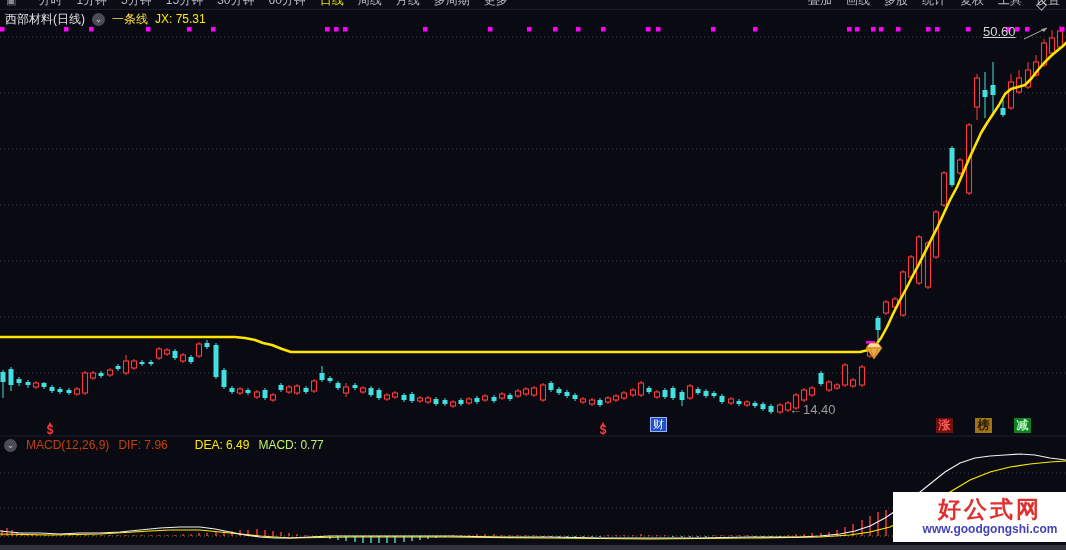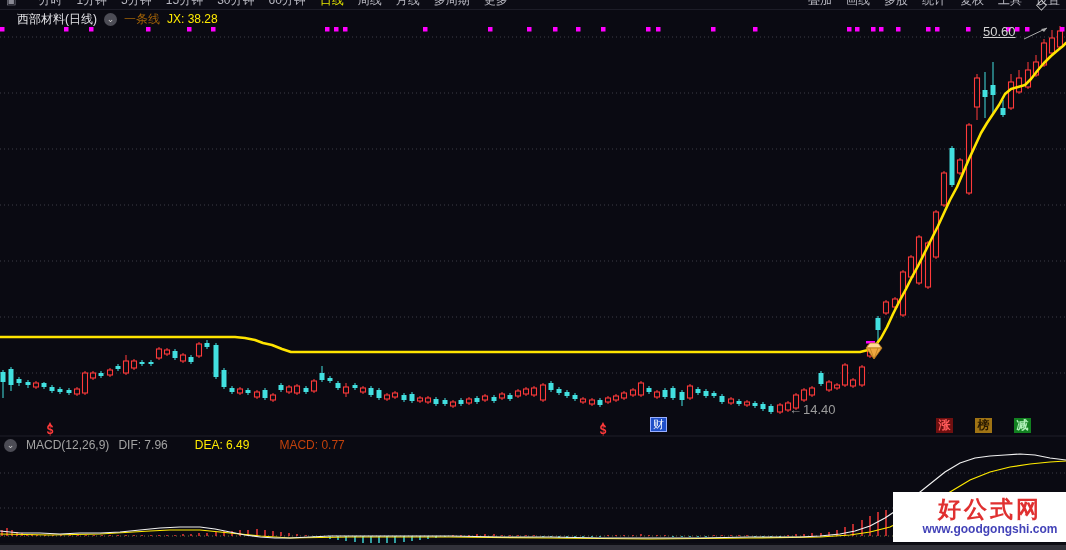--- a/index.html
+++ b/index.html
@@ -8,44 +8,44 @@
   
   #topbar{position:absolute;left:0;top:0;width:1066px;height:9px;overflow:hidden;
           background:#0c0c15;border-bottom:1px solid #1d1d28;}
   .topbar-inner{display:flex;justify-content:space-between;margin-top:-7px;padding:0 6px;}
   .menu-group{display:flex;gap:14px;white-space:nowrap;}
   .menu-item{font-size:12px;line-height:15px;color:#b9b9c2;}
   .menu-item.selected{color:#e6e600;}
   .menu-win-icon{color:#8a8a95;font-size:11px;line-height:15px;margin-right:8px;}
   
   #titlebar{position:absolute;left:0;top:10px;height:18px;display:flex;align-items:center;
-            gap:7px;padding-left:5px;font-size:12px;margin-left:12px;}
+            gap:7px;padding-left:5px;font-size:12px;}
   .symbol{color:#e2e2e6;}
   .chev-circle{width:13px;height:13px;border-radius:50%;background:#4c4c55;color:#cfcfcf;
                font-size:9px;line-height:12px;text-align:center;}
-  .ind-name{color:#a16207;}
+  .ind-name{color:#fde047;}
   .jx-value{color:#ffeb00;}
   
   #chart-svg{position:absolute;left:0;top:0;}
   
   .price-high{position:absolute;left:983px;top:24px;color:#d2d2d2;font-size:13px;text-decoration:underline;}
   .price-low{position:absolute;left:789px;top:402px;color:#9c9c9c;font-size:13px;display:flex;gap:1px;}
   .dollar-marker{position:absolute;width:14px;text-align:center;color:#ff3a3a;font-weight:bold;
                  font-size:12px;line-height:8px;}
   .dollar-marker .mini-arrow{font-size:7px;display:block;line-height:5px;}
   .cai-badge{position:absolute;left:650px;top:417px;background:#2050c8;color:#fff;font-size:11px;
              line-height:13px;padding:0 2px;border:1px solid #9ab0ff;}
   #side-badges{position:absolute;left:936px;top:418px;width:95px;display:flex;justify-content:space-between;}
   .side-badge{width:17px;height:15px;font-size:12px;font-weight:bold;text-align:center;line-height:15px;}
   .diamond-top{position:absolute;left:1036px;top:-4px;color:#d8d8d8;font-size:14px;}
   
   #macd-row{position:absolute;left:4px;top:438px;display:flex;align-items:center;gap:9px;font-size:12px;}
-  .macd-name,.macd-dif{color:#a3a3a3;}
+  .macd-name,.macd-dif{color:#c2410c;}
   .macd-dea{color:#ffeb00;margin-left:18px;}
-  .macd-macd{color:#c2410c;margin-left:21px;}
+  .macd-macd{color:#bef264;}
   
   #watermark{position:absolute;left:893px;top:492px;width:194px;height:50px;background:#ffffff;
              display:flex;flex-direction:column;align-items:center;justify-content:center;z-index:5;}
   .wm-title{color:#e03030;font-size:23px;font-weight:bold;letter-spacing:3px;line-height:24px;}
   .wm-url{color:#4343b8;font-size:12px;font-weight:bold;line-height:17px;}
   
   #bottom-strip{position:absolute;left:0;bottom:0;width:1066px;height:5px;background:#32323a;
                 border-top:2px solid #0e0e14;z-index:6;}
 </style>
 </head>
@@ -78,21 +78,21 @@
           <span class="menu-item">工具</span>
           <span class="menu-item">设置</span>
         </div>
     </div>
   </div>
 
   <div id="titlebar">
     <span class="symbol">西部材料(日线)</span>
     <span class="chev-circle">⌄</span>
     <span class="ind-name">一条线</span>
-    <span class="jx-value">JX: 38.28</span>
+    <span class="jx-value">JX: 75.31</span>
   </div>
 
   <svg id="chart-svg" width="1066" height="550" viewBox="0 0 1066 550">
       <g>
         <line x1="0" y1="37" x2="1066" y2="37" stroke="#3c3c46" stroke-width="1" stroke-dasharray="1 3"></line>
         <line x1="0" y1="93" x2="1066" y2="93" stroke="#3c3c46" stroke-width="1" stroke-dasharray="1 3"></line>
         <line x1="0" y1="149" x2="1066" y2="149" stroke="#3c3c46" stroke-width="1" stroke-dasharray="1 3"></line>
         <line x1="0" y1="205" x2="1066" y2="205" stroke="#3c3c46" stroke-width="1" stroke-dasharray="1 3"></line>
         <line x1="0" y1="261" x2="1066" y2="261" stroke="#3c3c46" stroke-width="1" stroke-dasharray="1 3"></line>
         <line x1="0" y1="317" x2="1066" y2="317" stroke="#3c3c46" stroke-width="1" stroke-dasharray="1 3"></line>

